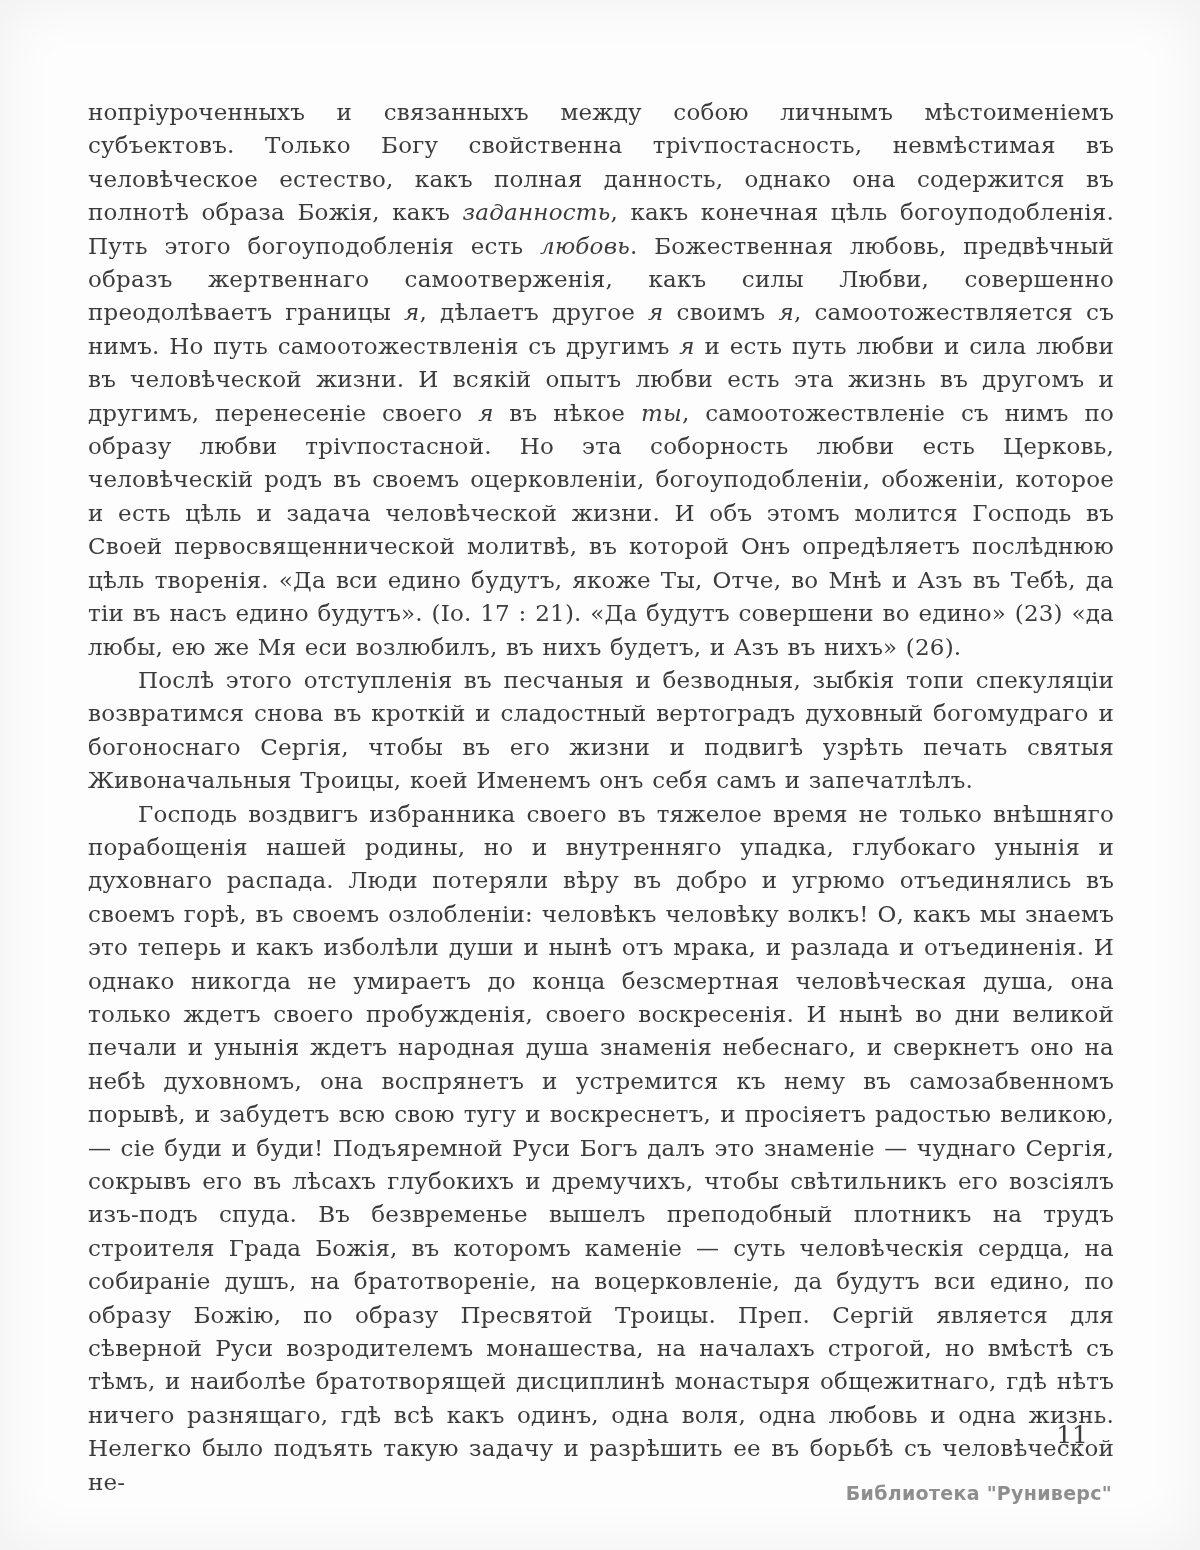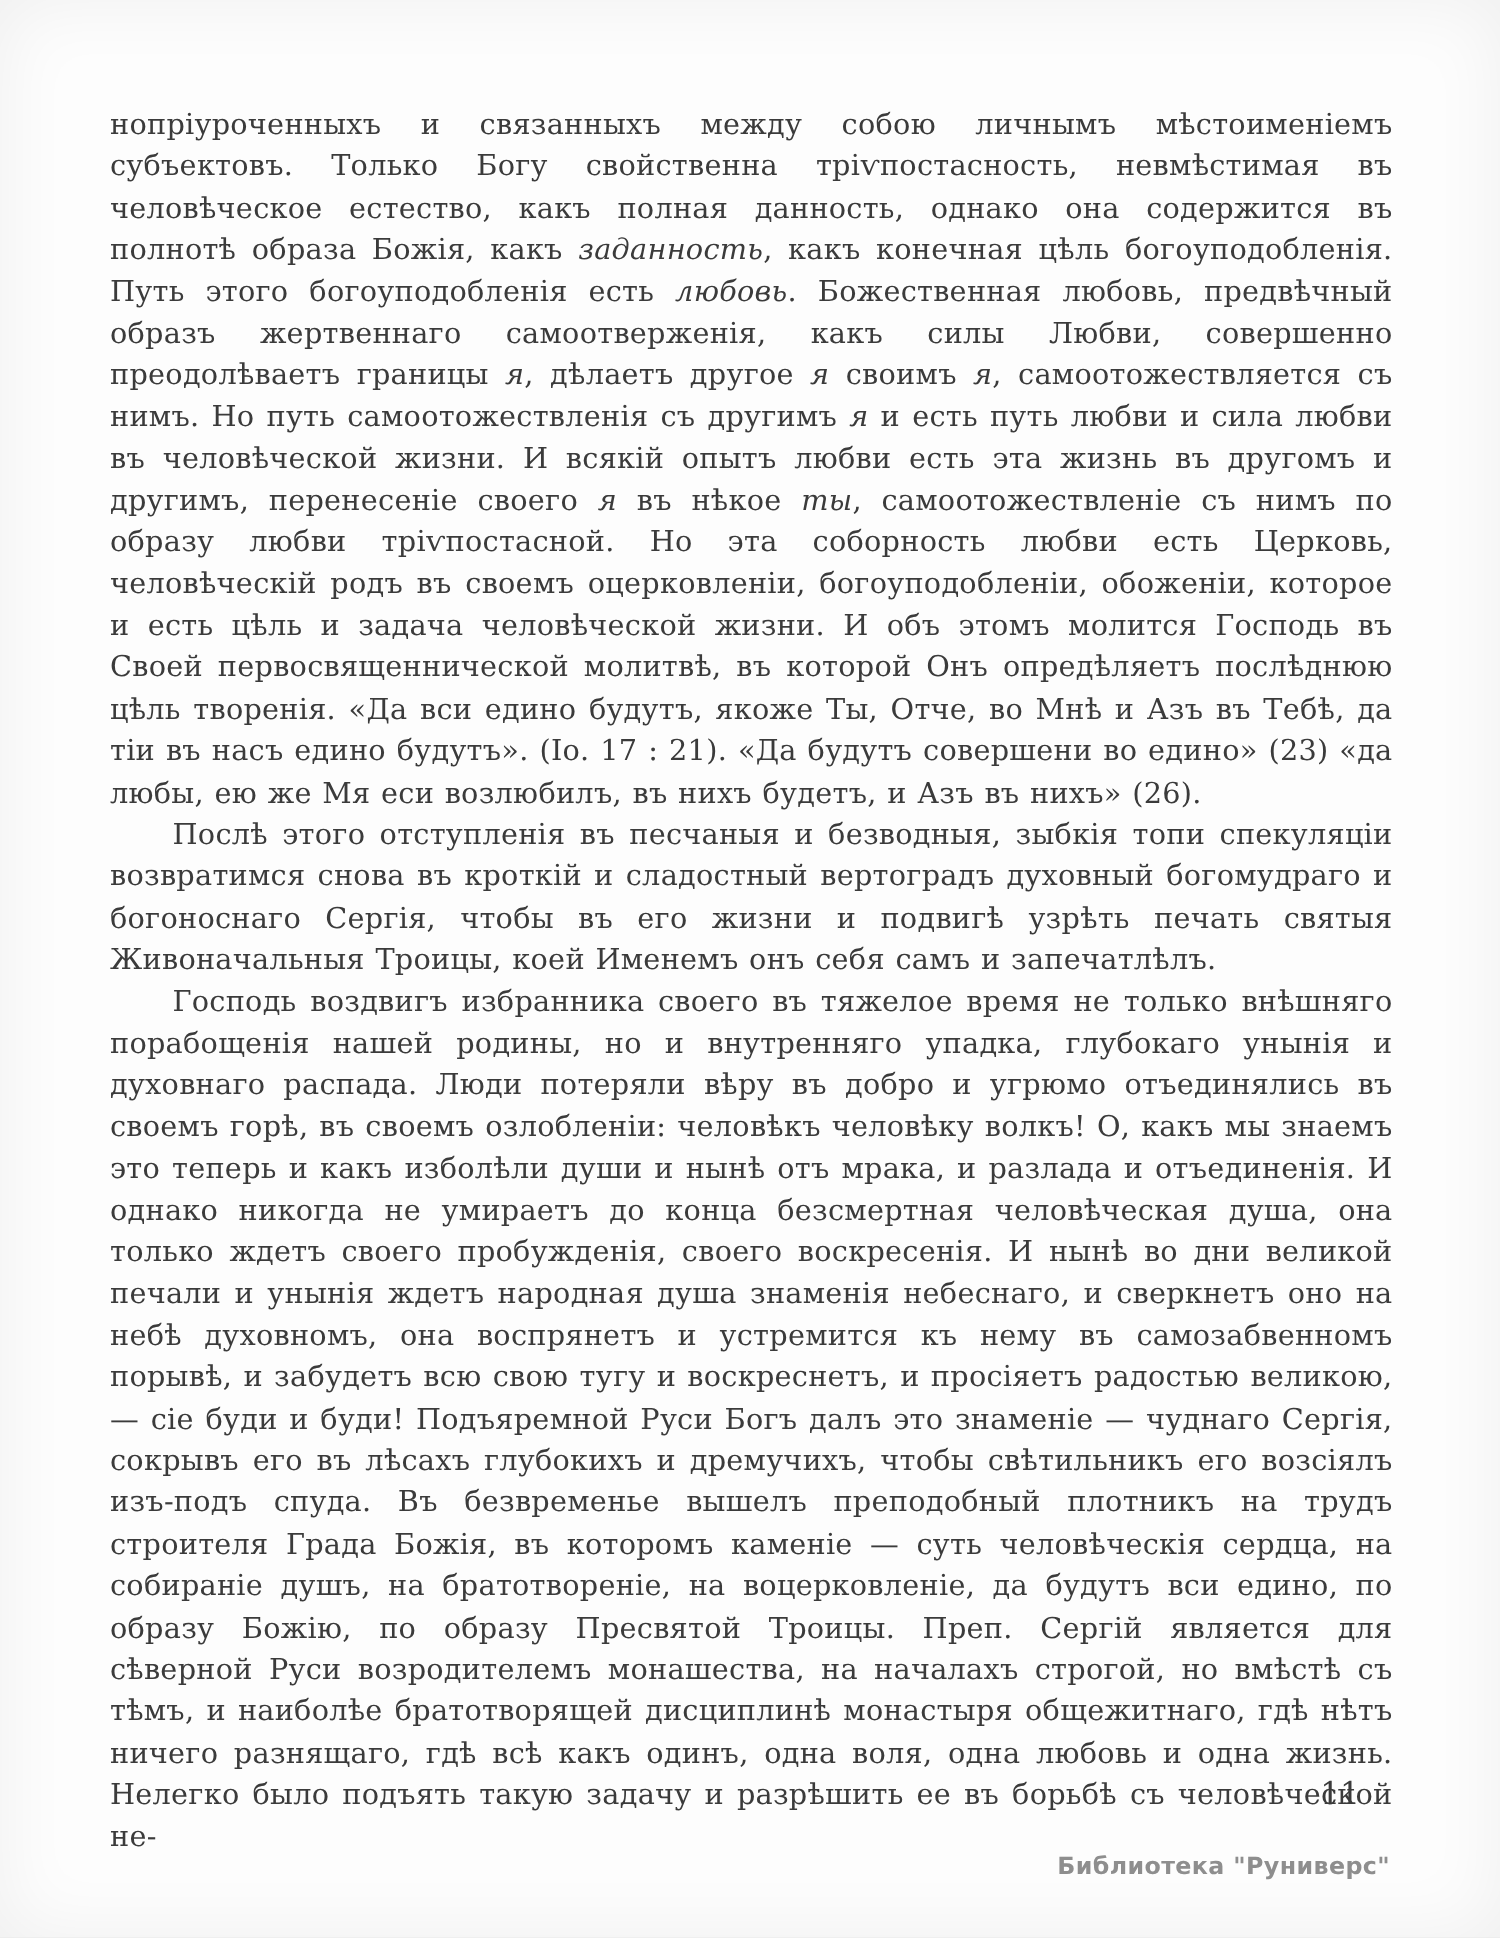--- a/index.html
+++ b/index.html
@@ -14,21 +14,21 @@
     margin: 0 auto;
     background: #fdfdfd;
     box-shadow: inset 0 0 60px rgba(0,0,0,0.06);
     overflow: hidden;
     font-family: "DejaVu Serif", serif;
     color: #3b3b3b;
   }
   .text-block {
     position: absolute;
     left: 88px;
-    top: 84px;
+    top: 96px;
     width: 1026px;
     font-size: 23px;
     line-height: 33.4px;
     text-align: justify;
     letter-spacing: 0.2px;
     word-spacing: 1px;
   }
   .text-block p {
     margin: 0;
     padding: 0;

